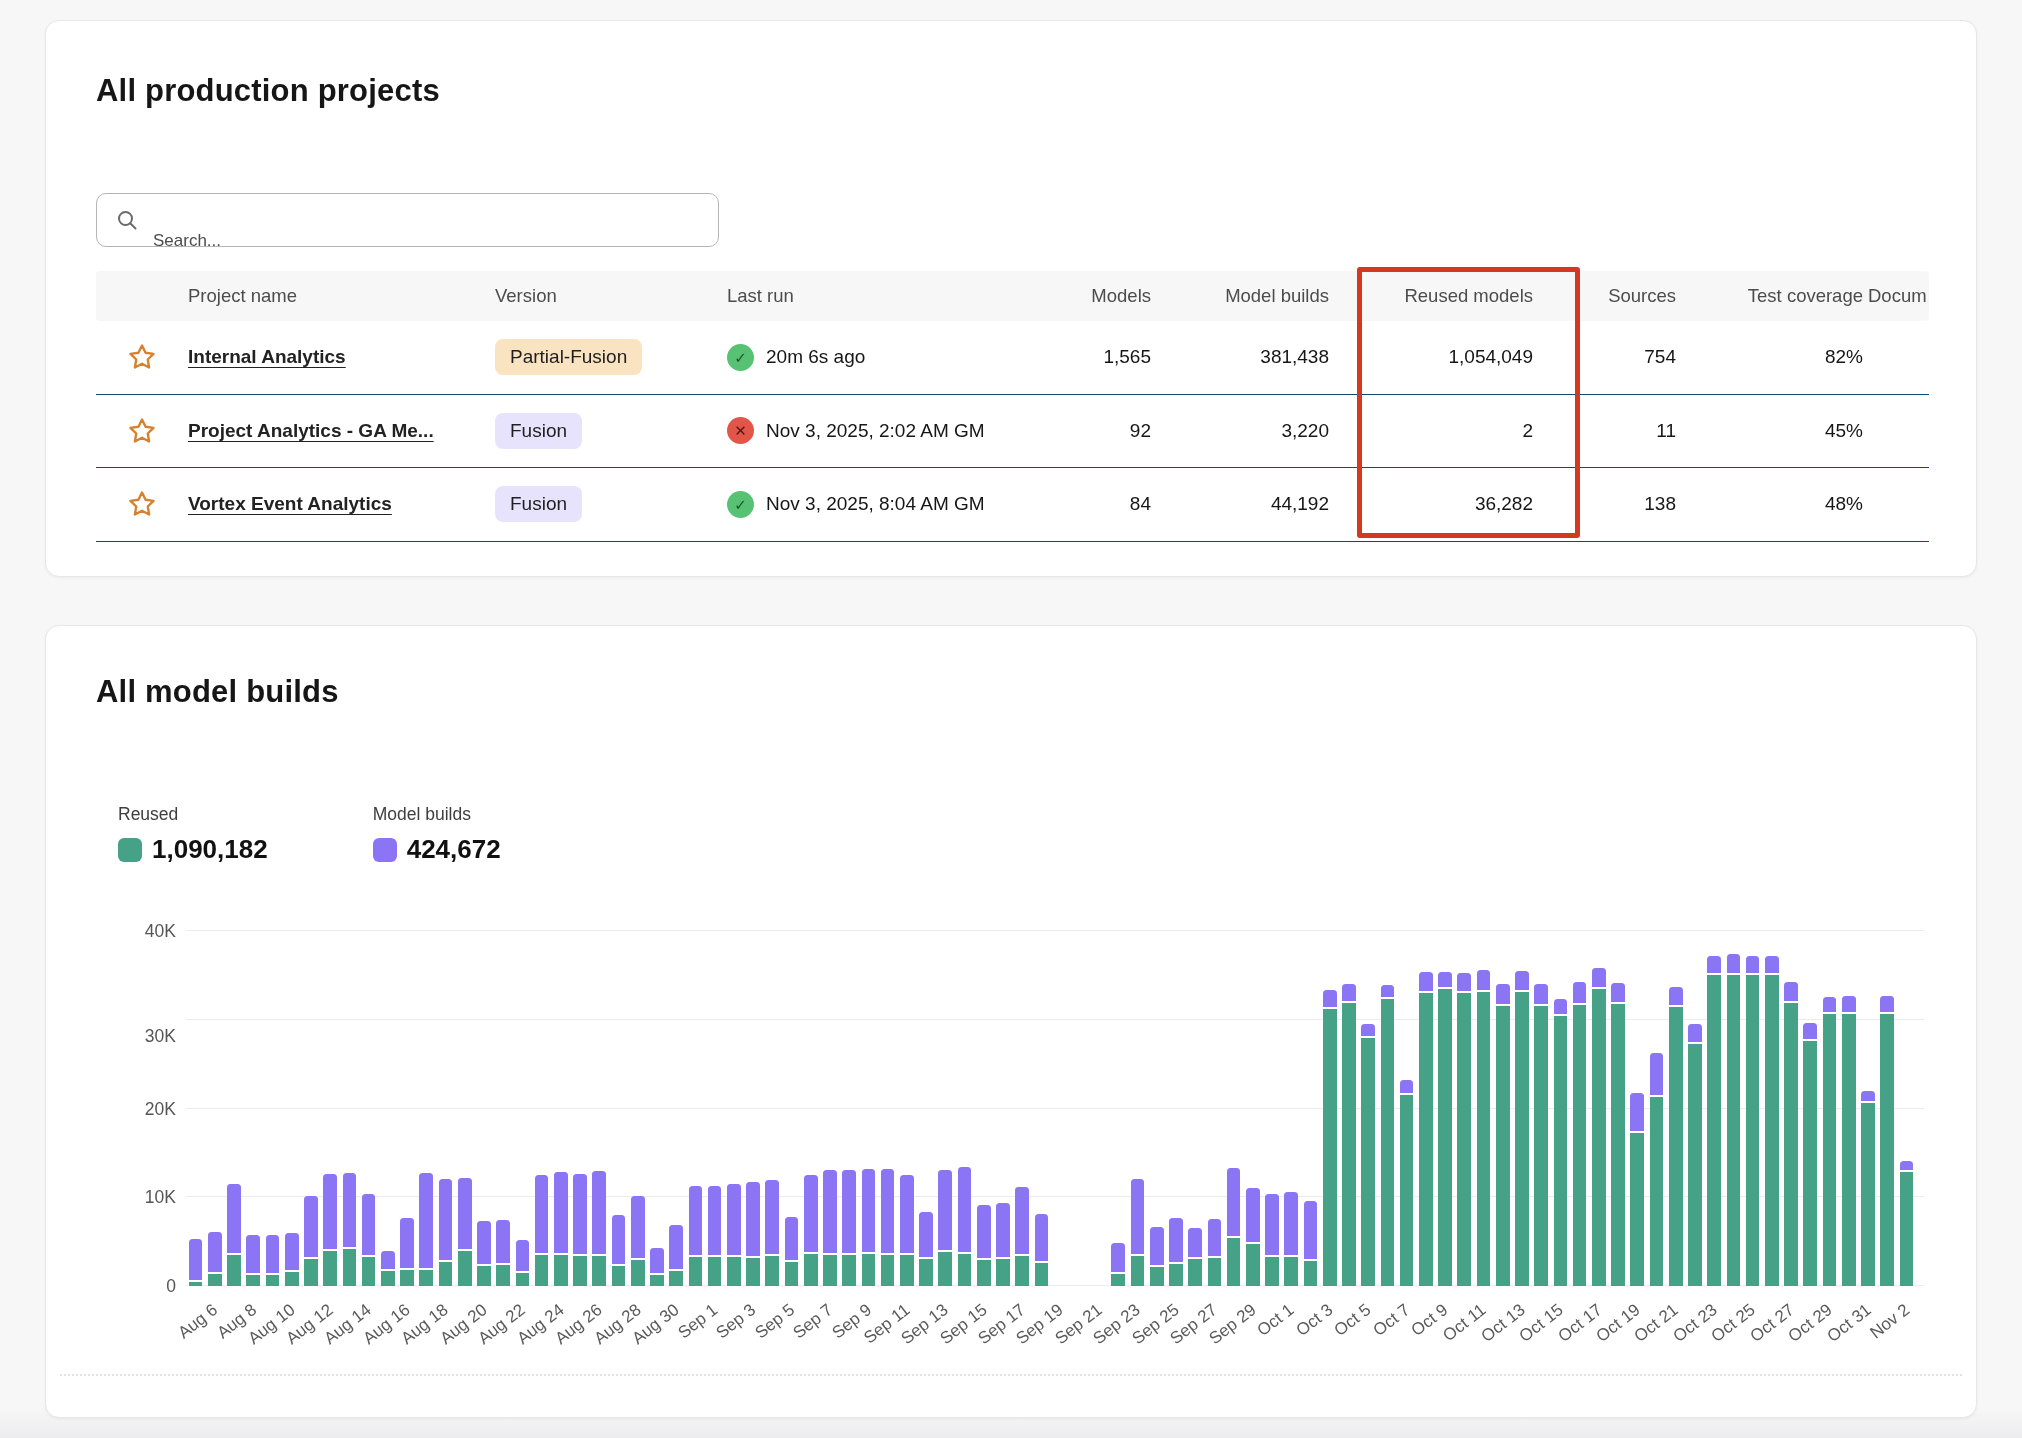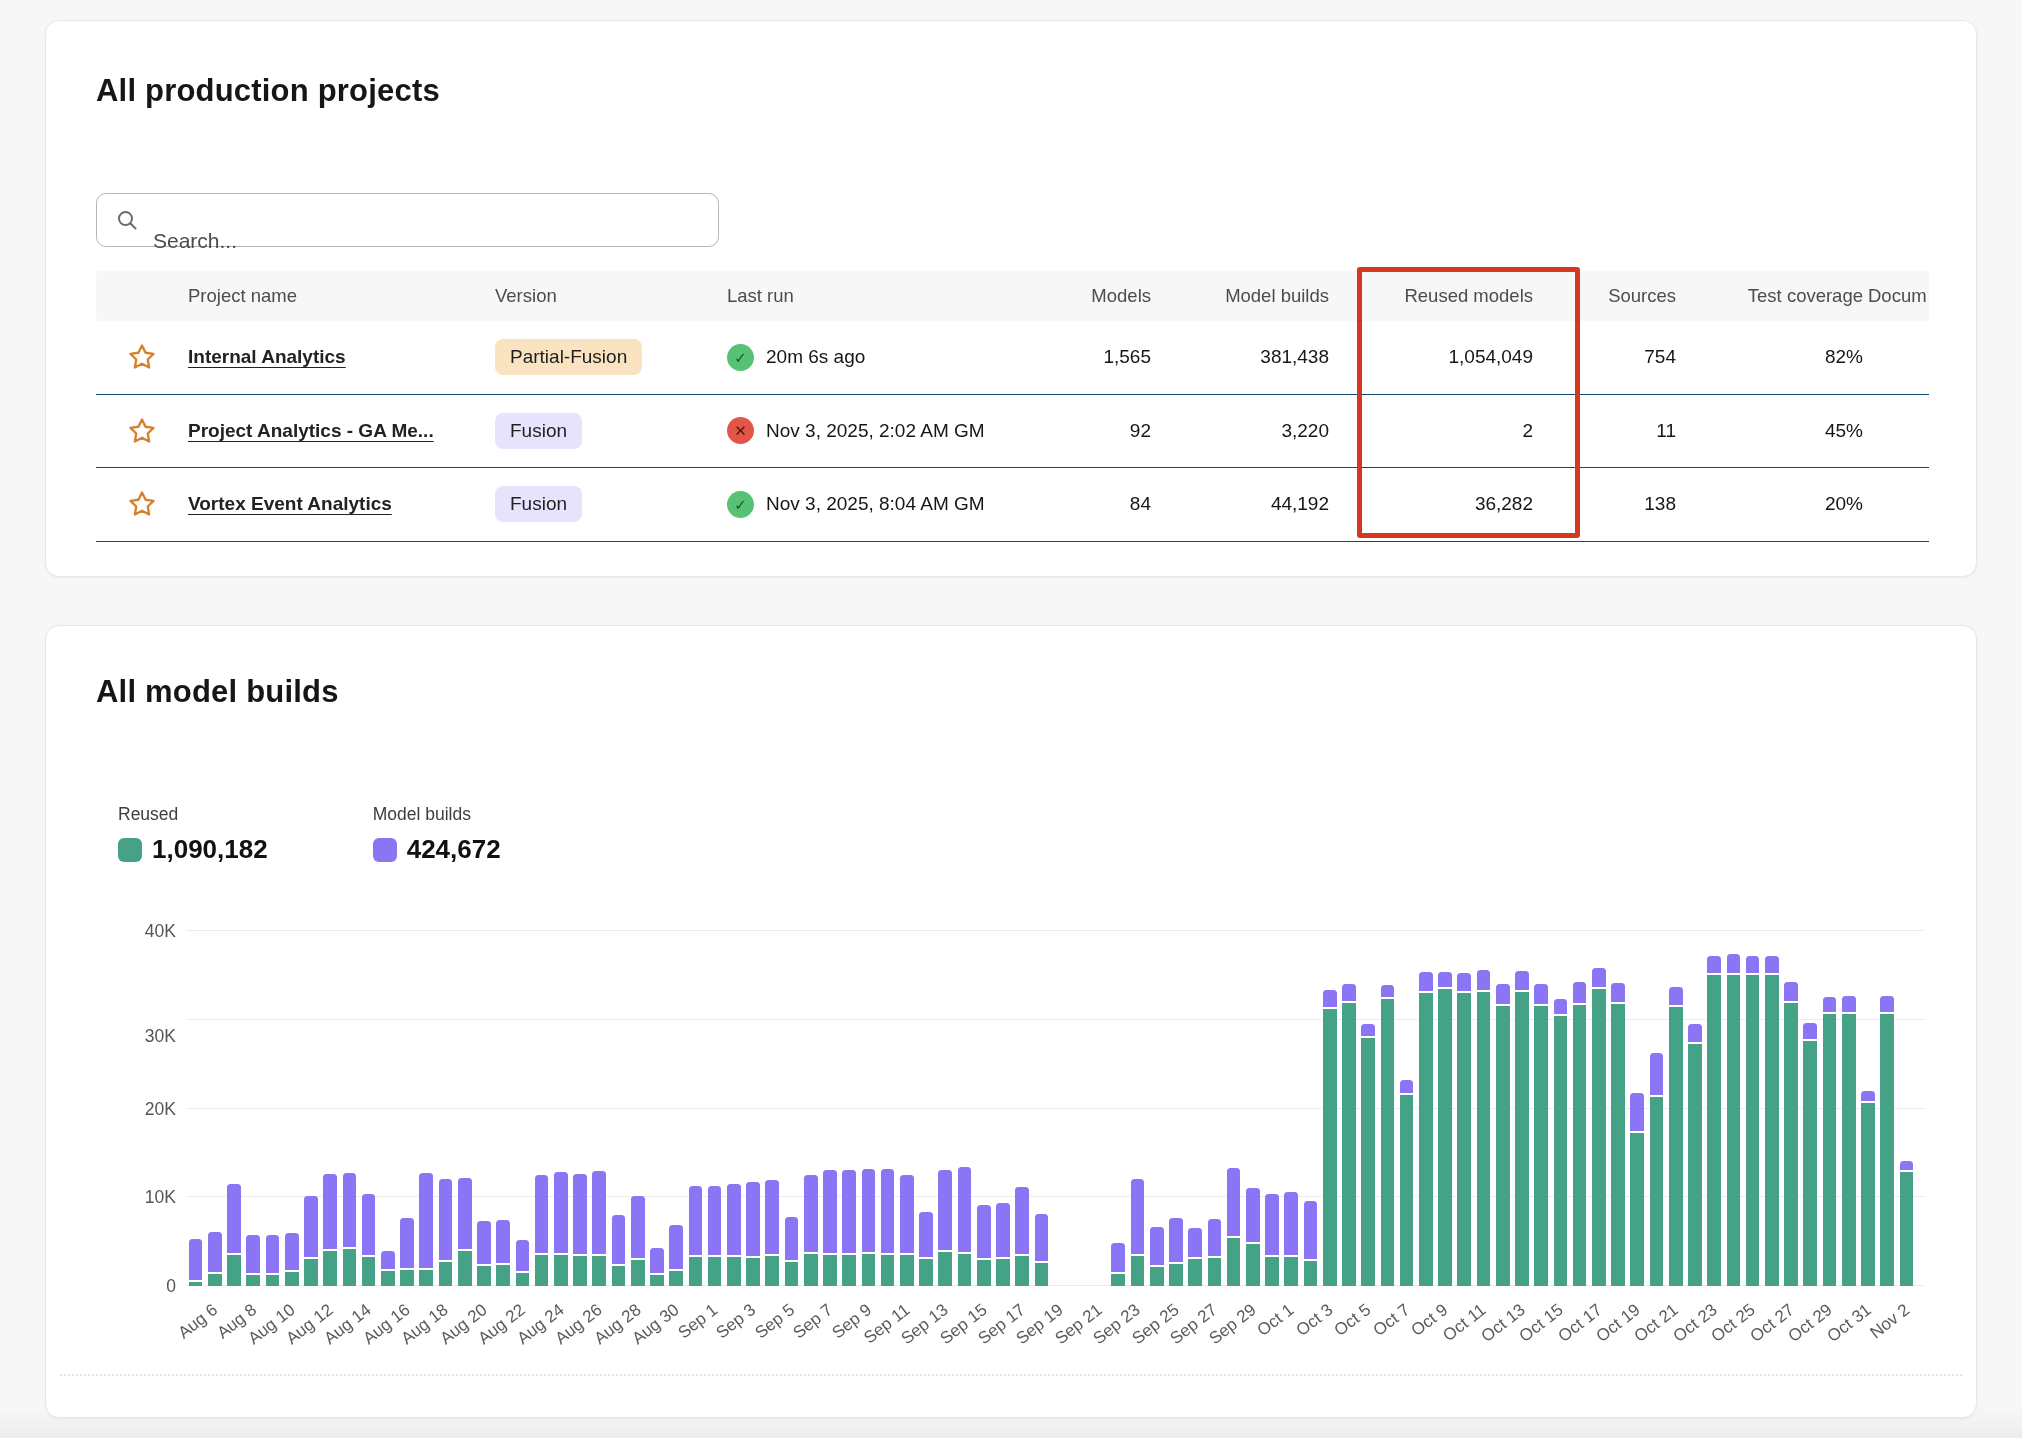--- a/index.html
+++ b/index.html
@@ -27,21 +27,21 @@
   .card-sub { position: absolute; left: 50px; top: 106px;
     font-size: 18.5px; color: #525252; }
   #card-builds .card-title { top: 48px; }
   #card-builds .card-sub { top: 102px; }
   .learn-link { color: #1d1d1d; font-weight: 600; text-decoration: underline; text-underline-offset: 3px; cursor: pointer; }
 
   
   .search-box { position: absolute; left: 50px; top: 172px; width: 623px; height: 54px;
     border: 1.5px solid #b5b5b5; border-radius: 10px; background: #fff;
     display: flex; align-items: center; padding: 0 18px; gap: 14px; }
-  .search-box input { border: none; outline: none; flex: 1; font-size: 21px;
+  .search-box input { border: none; outline: none; flex: 1; font-size: 17px;
     font-family: inherit; color: #4c1d95; background: transparent; margin-top: 41px; }
   .search-box input::placeholder { color: #4c4c4c; opacity: 1; }
 
   
   .tbl { position: absolute; left: 50px; top: 250px; width: 1833px; }
   .trow { display: grid;
     grid-template-columns: 92px 307px 232px 294px 130px 178px 204px 143px 187px 66px;
     align-items: center; }
   .thead { height: 50px; background: #f7f7f7; border-radius: 4px;
     font-size: 18.5px; color: #4c4c4c; }
@@ -183,21 +183,21 @@
             <div class="cell"><a class="proj-link">Vortex Event Analytics</a></div>
             <div class="cell"><span class="badge badge-lavender">Fusion</span></div>
             <div class="cell lastrun">
               <span class="status-dot status-success">✓</span>
               <span>Nov 3, 2025, 8:04 AM GM</span>
             </div>
             <div class="cell c-num">84</div>
             <div class="cell c-num">44,192</div>
             <div class="cell c-num">36,282</div>
             <div class="cell c-num">138</div>
-            <div class="cell c-num">20%</div>
+            <div class="cell c-num">48%</div>
             <div class="cell c-doc"></div>
           </div>
         </div>
     </div>
 
     <div class="highlight-box" style="border-color: rgb(214, 56, 31);"></div>
   </section>
 
   <section class="card" id="card-builds">
     <h1 class="card-title">All model builds</h1>

